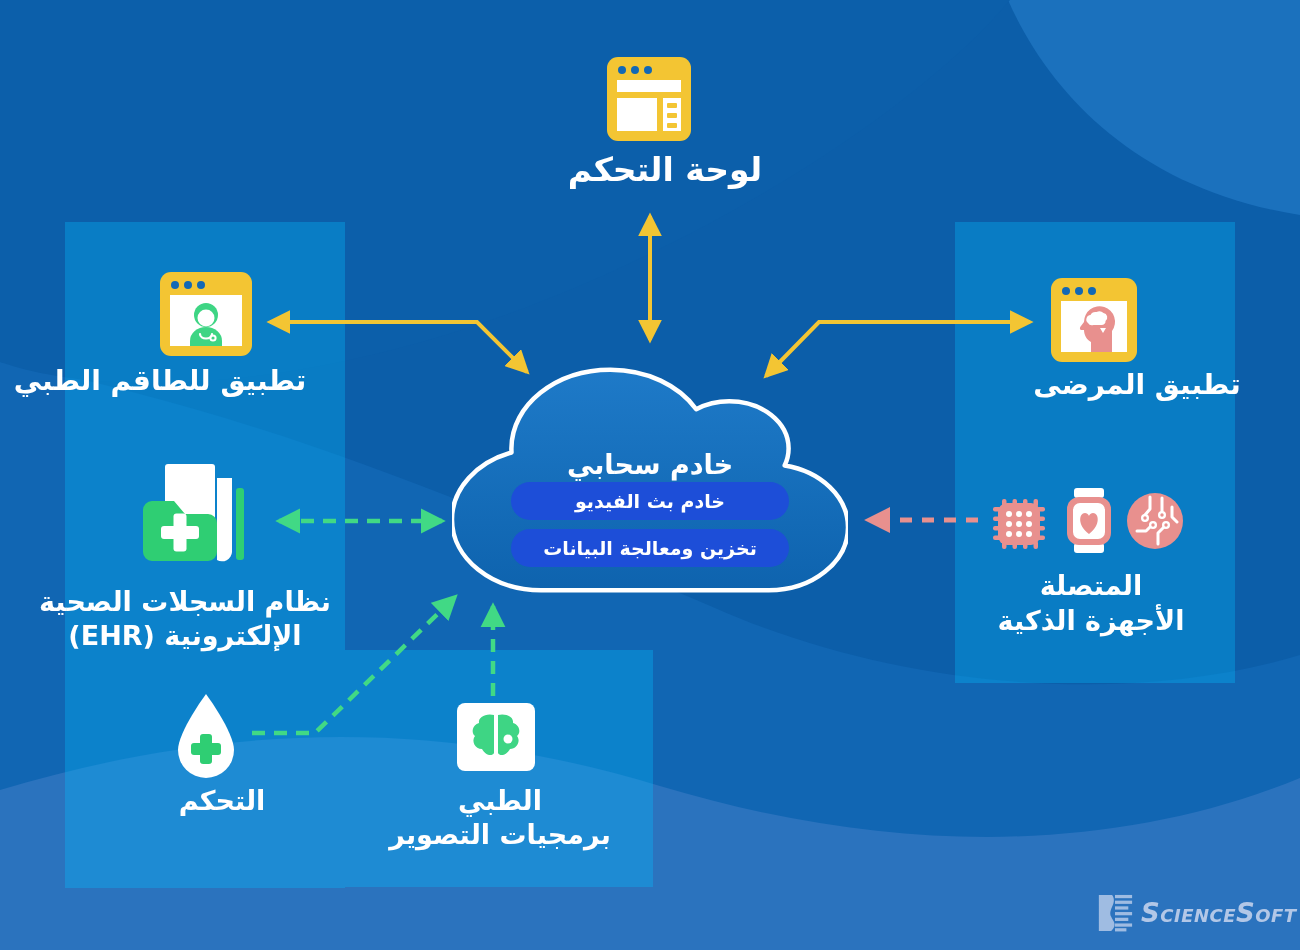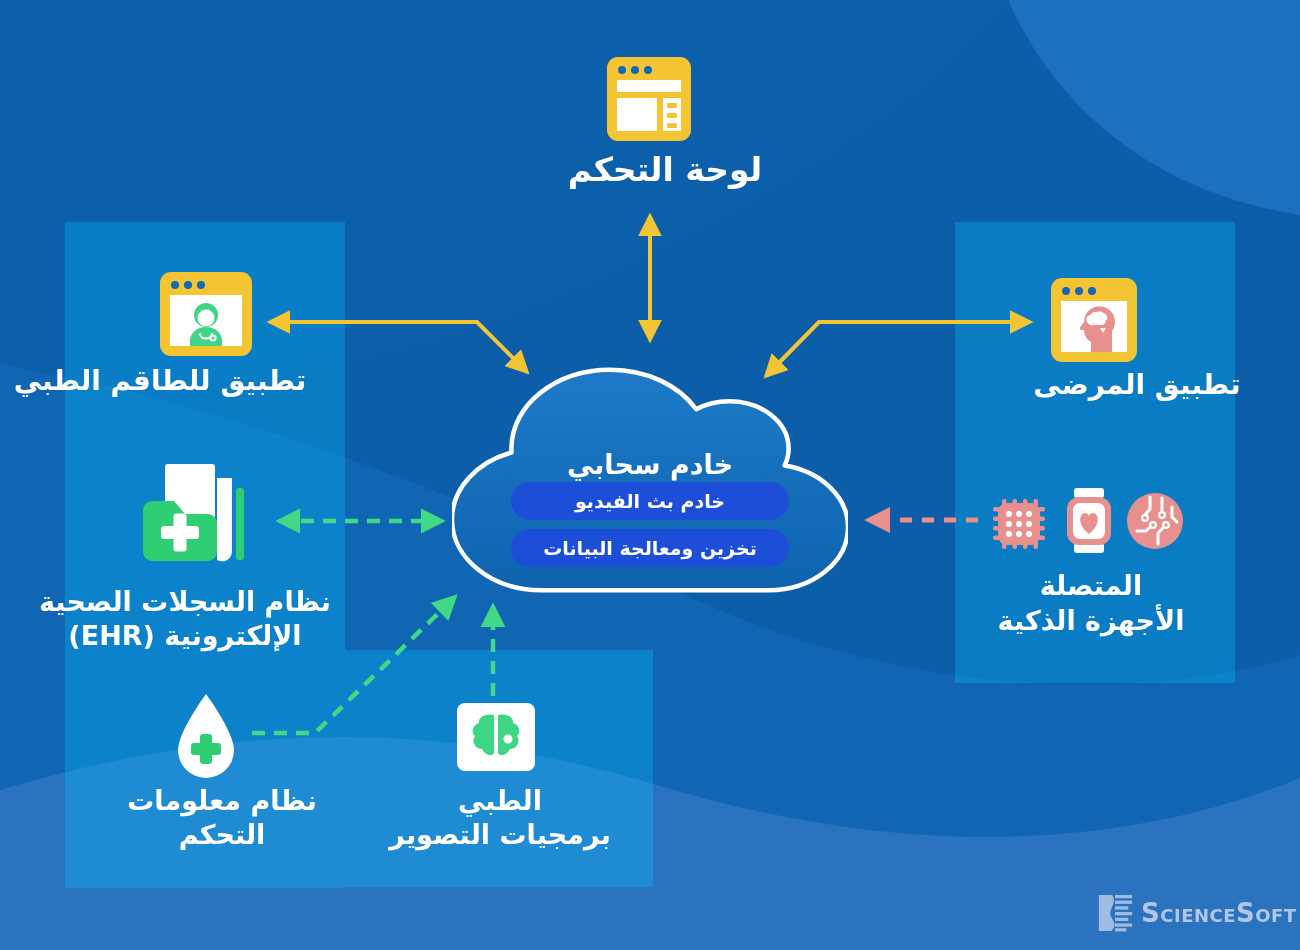--- a/index.html
+++ b/index.html
@@ -15,21 +15,21 @@
        direction:rtl;line-height:34px;}
   .f29{font-size:33px;} .f28{font-size:28px;} .f27{font-size:27px;}
   .cloud-title{position:absolute;left:500px;top:420px;width:300px;text-align:center;
        color:#fff;font-weight:bold;font-size:27px;direction:rtl;margin-top:29px;}
   .pill{position:absolute;left:511px;width:278px;height:38px;border-radius:19px;
        background:#1d4ed8;color:#fff;font-weight:bold;font-size:19px;line-height:38px;
        text-align:center;direction:rtl;}
   .pill1{top:482px;} .pill2{top:529px;}
   .logo{position:absolute;left:1096px;top:893px;display:flex;align-items:center;gap:7px;}
   .logo-text{color:#B2C7E7;font-weight:bold;font-size:26px;font-variant:small-caps;
-       letter-spacing:0.5px;font-family:"DejaVu Sans",sans-serif;line-height:40px;}
+       letter-spacing:0.5px;font-family:"DejaVu Sans",sans-serif;line-height:40px;font-style:italic;}
 </style>
 </head>
 <body>
 
 <div class="canvas">
 
   <svg class="bg" width="1300" height="950" viewBox="0 0 1300 950">
     <rect width="1300" height="950" fill="#1166B3"></rect>
     <path d="M0,0 H1300 V655 C1135,705 905,692 715,608 C540,535 300,420 0,362 Z" fill="#0C5EA9"></path>
     <path d="M1008,0 H1300 V215 C1140,190 1050,95 1008,0 Z" fill="#1B71BD"></path>
@@ -131,21 +131,20 @@
     <div>نظام السجلات الصحية</div>
     <div>الإلكترونية (EHR)</div>
   </div>
 
   <svg class="abs" style="left:170px;top:692px;" width="72" height="86" viewBox="0 0 72 86">
     <path d="M36,2 C36,2 8,40 8,58 a28,28 0 0 0 56,0 C64,40 36,2 36,2 Z" fill="#fff"></path>
     <rect x="21" y="51" width="30" height="12" rx="3" fill="#2FCE73"></rect>
     <rect x="30" y="42" width="12" height="30" rx="3" fill="#2FCE73"></rect>
   </svg>
   <div class="lbl f27" style="left:72px;top:784px;width:300px;">
-    <div>نظام معلومات</div>
     <div>التحكم</div>
   </div>
 
   <svg class="abs" style="left:457px;top:703px;" width="78" height="68" viewBox="0 0 78 68">
     <rect width="78" height="68" rx="8" fill="#fff"></rect>
     <path d="M37,12 C29,10 21,14 22,20 C15,22 14,30 18,33 C14,38 18,46 25,46 C28,52 35,54 37,50 Z" fill="#3ED584"></path>
     <path d="M41,12 C49,10 57,14 56,20 C63,22 64,30 60,33 C64,38 60,46 53,46 C50,52 43,54 41,50 Z" fill="#3ED584"></path>
     <circle cx="51" cy="36" r="4.5" fill="#fff"></circle>
   </svg>
   <div class="lbl f27" style="left:350px;top:784px;width:300px;">

